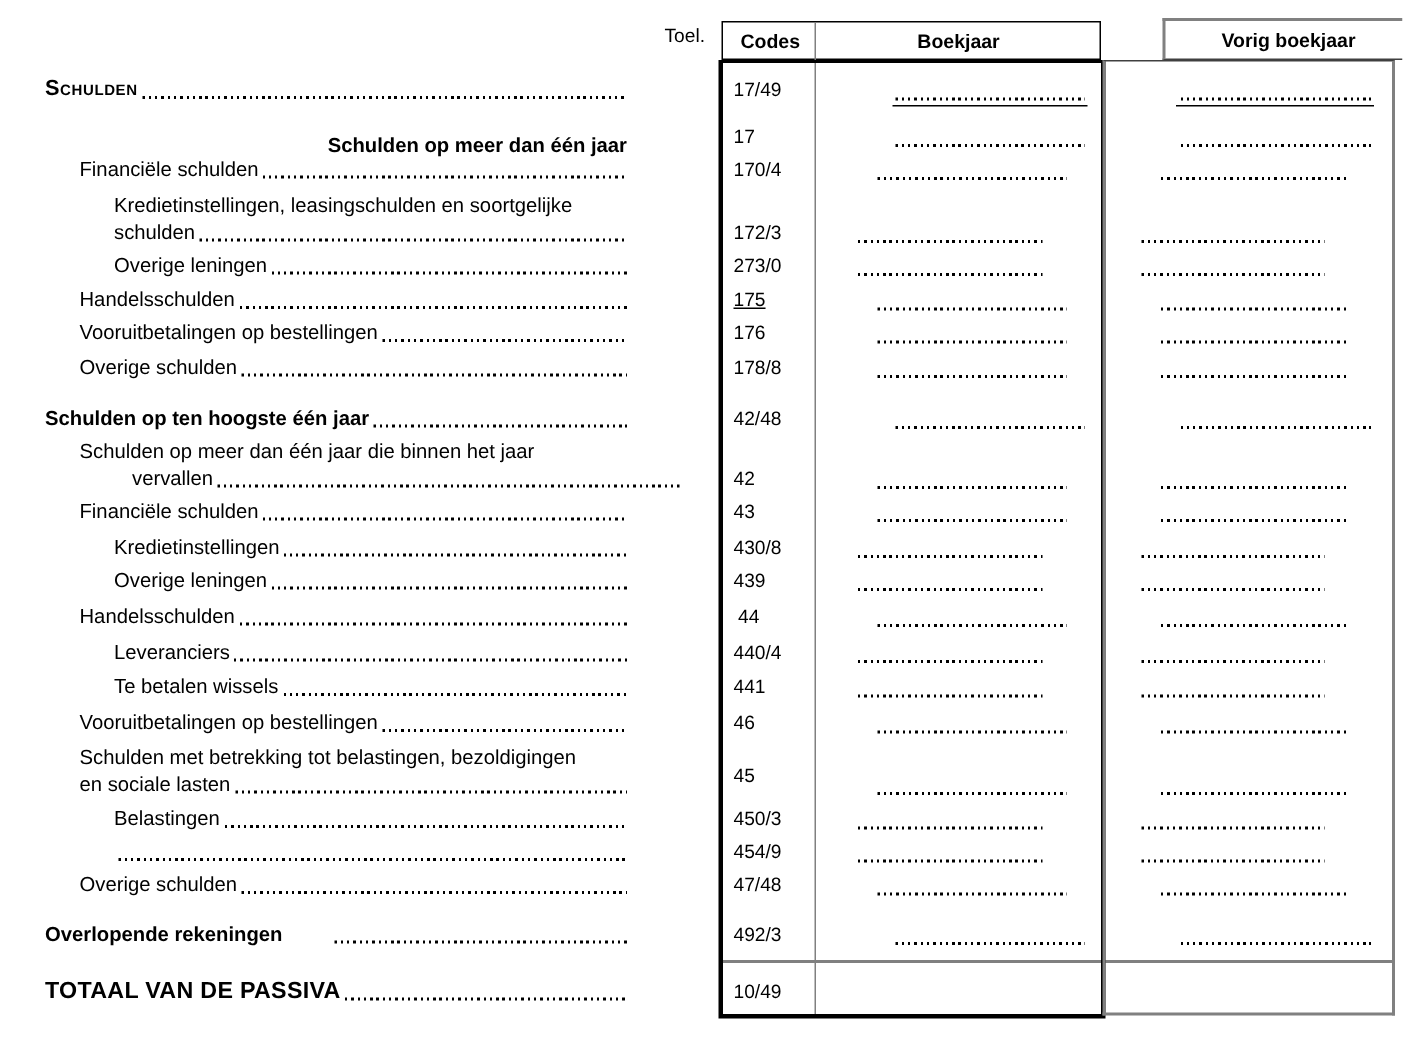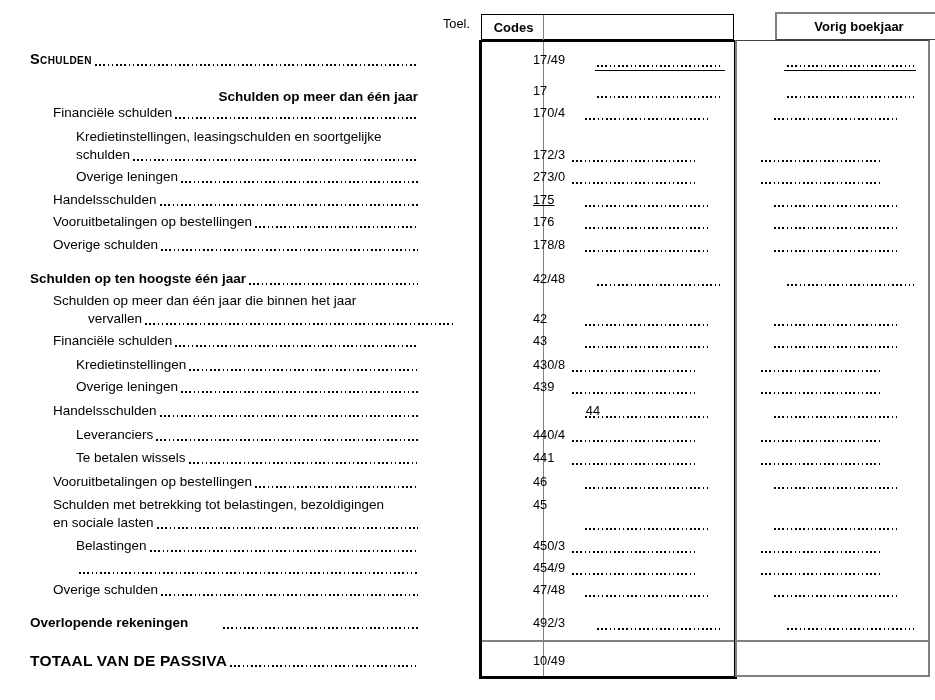--- a/index.html
+++ b/index.html
@@ -34,36 +34,37 @@
   .total-sep{position:absolute;left:481px;top:640px;width:449px;height:0;
              border-top:2px solid #808080;}
 
   
   .rowline{position:absolute;display:flex;align-items:flex-end;height:17px;
            font-size:13.5px;line-height:17px;white-space:nowrap;}
   .rowline .txt{flex:0 0 auto;}
   .lead{flex:1 1 auto;height:2px;margin:0 0 2px 3px;
         background-image:repeating-linear-gradient(to right,#000 0,#000 1.6px,transparent 1.6px,transparent 4.2px);}
   .line1{position:absolute;height:17px;font-size:13.5px;line-height:17px;white-space:nowrap;}
-  .code{position:absolute;left:489px;width:50px;height:17px;font-size:12.8px;line-height:17px;margin-left:44px;}
+  .code{position:absolute;left:489px;width:50px;height:17px;font-size:12.8px;line-height:17px;}
   .vdots{position:absolute;height:2px;
          background-image:repeating-linear-gradient(to right,#000 0,#000 1.6px,transparent 1.6px,transparent 4.2px);}
   .uline{position:absolute;height:0;border-top:1.4px solid #000;}
   .bold{font-weight:700;}
   .smallcaps{font-weight:700;font-variant:small-caps;font-size:14.5px;letter-spacing:.4px;}
   .total-label{font-weight:700;font-size:15.5px;letter-spacing:.2px;}
 </style>
 </head>
 <body>
 
 <div class="page">
   <div class="toel">Toel.</div>
 
   <div class="hdr-left">
     <div class="hdr-cell codes">Codes</div>
+    <div class="hdr-cell boek">Boekjaar</div>
   </div>
   <div class="hdr-vorig">Vorig boekjaar</div>
 
   <div class="total-sep"></div>
   <div class="codes-divider"></div>
   <div class="body-left"></div>
   <div class="body-vorig"></div>
 
   <div id="rows">
       <div class="rowline" style="top: 51px; left: 30px; width: 388px;">
@@ -158,21 +159,21 @@
         <span class="txt">Overige leningen</span>
         <div class="lead"></div>
       </div>
       <div class="code" style="top: 378px; left: 489px; width: 50px;">439</div>
       <div class="vdots" style="top: 392px; left: 572px; width: 123px;"></div>
       <div class="vdots" style="top: 392px; left: 761px; width: 122px;"></div>
       <div class="rowline" style="top: 402px; left: 53px; width: 365px;">
         <span class="txt">Handelsschulden</span>
         <div class="lead"></div>
       </div>
-      <div class="code" style="top: 402px; left: 506px; width: 50px; text-align: right;">44</div>
+      <div class="code" style="top: 402px; left: 492px; width: 50px;">44</div>
       <div class="vdots" style="top: 416px; left: 585px; width: 126px;"></div>
       <div class="vdots" style="top: 416px; left: 774px; width: 125px;"></div>
       <div class="rowline" style="top: 426px; left: 76px; width: 342px;">
         <span class="txt">Leveranciers</span>
         <div class="lead"></div>
       </div>
       <div class="code" style="top: 426px; left: 489px; width: 50px;">440/4</div>
       <div class="vdots" style="top: 440px; left: 572px; width: 123px;"></div>
       <div class="vdots" style="top: 440px; left: 761px; width: 122px;"></div>
       <div class="rowline" style="top: 449px; left: 76px; width: 342px;">
@@ -187,21 +188,21 @@
         <div class="lead"></div>
       </div>
       <div class="code" style="top: 473px; left: 489px; width: 50px;">46</div>
       <div class="vdots" style="top: 487px; left: 585px; width: 126px;"></div>
       <div class="vdots" style="top: 487px; left: 774px; width: 125px;"></div>
       <div class="line1" style="top: 496px; left: 53px; width: 365px;">Schulden met betrekking tot belastingen, bezoldigingen</div>
       <div class="rowline" style="top: 514px; left: 53px; width: 365px;">
         <span class="txt">en sociale lasten</span>
         <div class="lead"></div>
       </div>
-      <div class="code" style="top: 496px; left: 489px; width: 50px;">45</div>
+      <div class="code" style="top: 508px; left: 489px; width: 50px;">45</div>
       <div class="vdots" style="top: 528px; left: 585px; width: 126px;"></div>
       <div class="vdots" style="top: 528px; left: 774px; width: 125px;"></div>
       <div class="rowline" style="top: 537px; left: 76px; width: 342px;">
         <span class="txt">Belastingen</span>
         <div class="lead"></div>
       </div>
       <div class="code" style="top: 537px; left: 489px; width: 50px;">450/3</div>
       <div class="vdots" style="top: 551px; left: 572px; width: 123px;"></div>
       <div class="vdots" style="top: 551px; left: 761px; width: 122px;"></div>
       <div class="rowline" style="top: 559px; left: 76px; width: 342px;">

